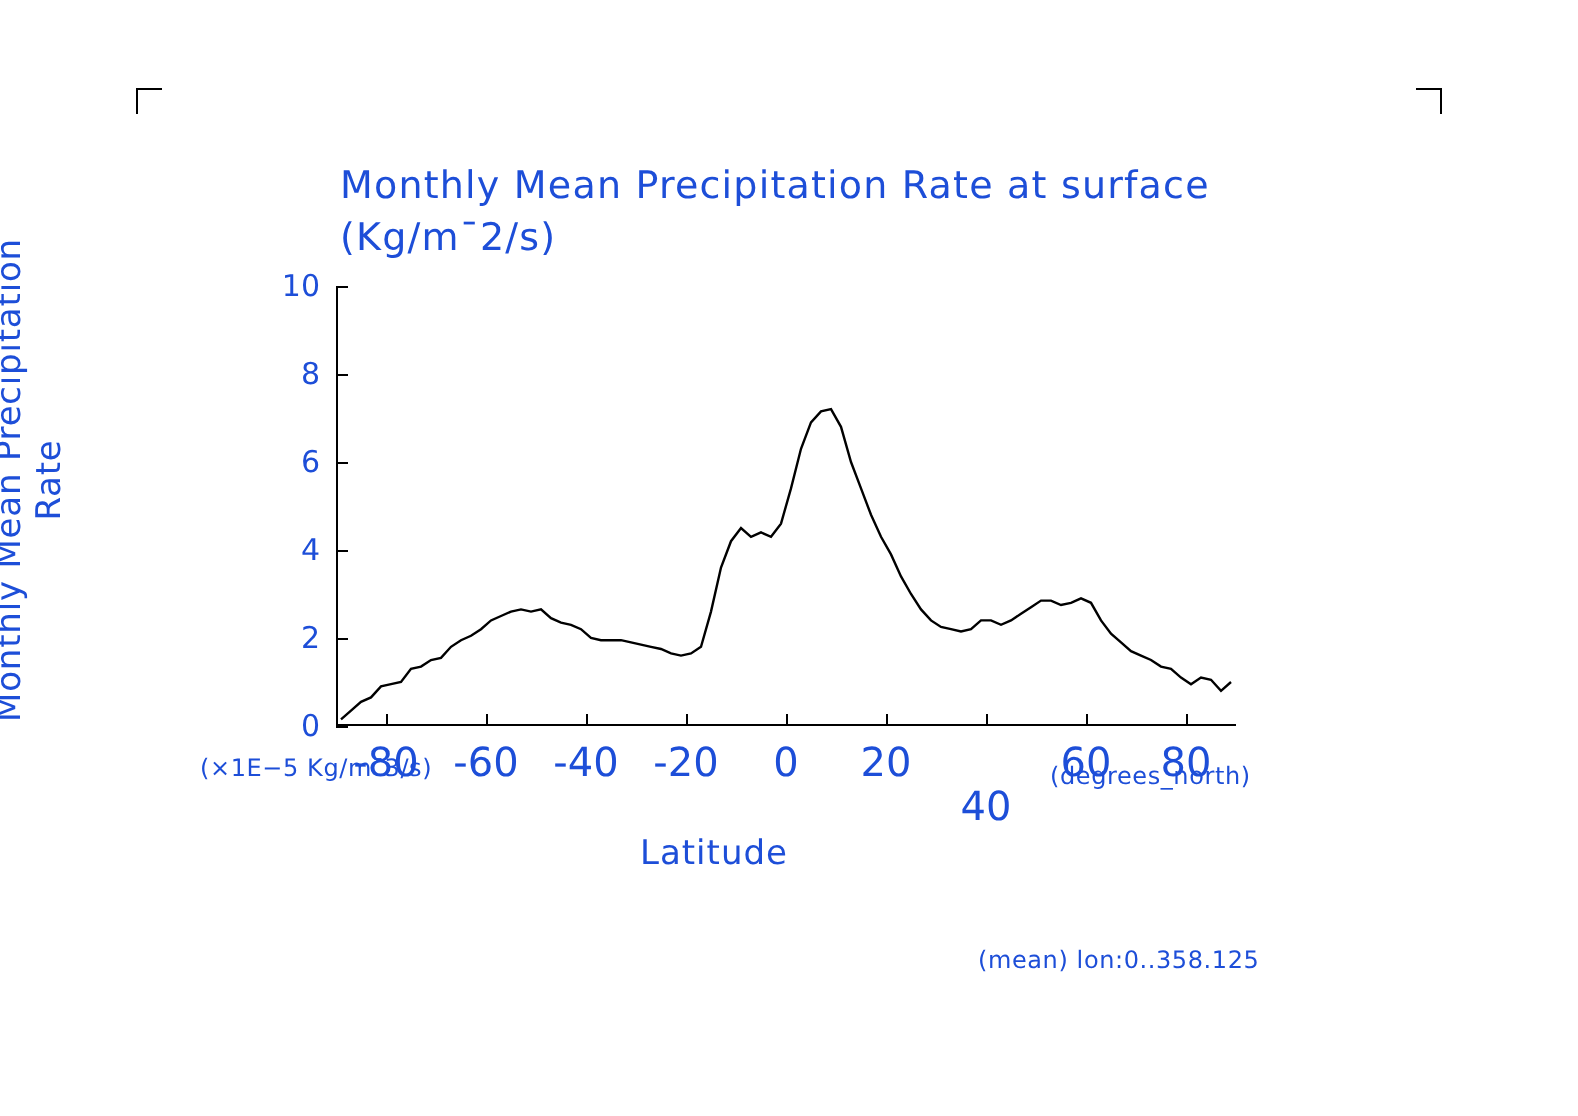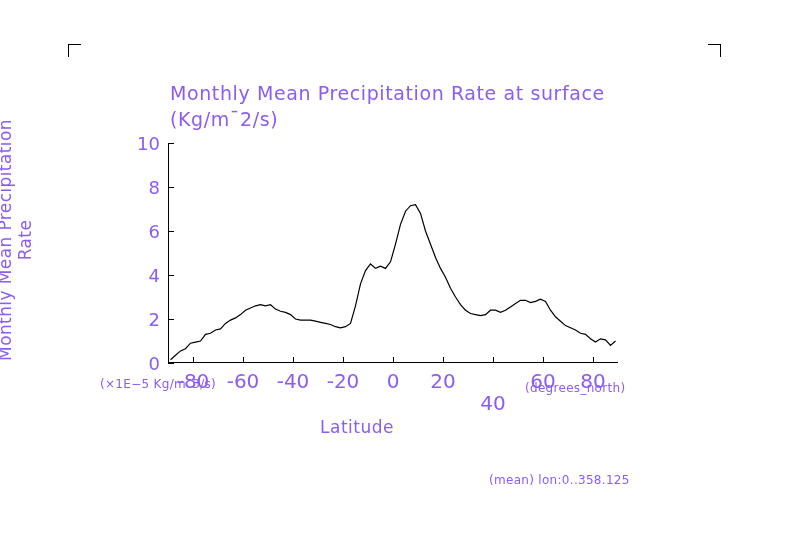--- a/index.html
+++ b/index.html
@@ -7,21 +7,21 @@
     padding: 0;
     background: #ffffff;
   }
   #page {
     position: relative;
     width: 789px;
     height: 486px;
     background: #ffffff;
     overflow: hidden;
     font-family: "DejaVu Sans", sans-serif;
-    color: #8b5cf6;
+    color: #1d4ed8;
   }
   .corner {
     position: absolute;
     width: 12px;
     height: 12px;
   }
   .corner.tl { border-left: 1px solid #000; border-top: 1px solid #000; left: 68px; top: 44px; }
   .corner.tr { border-right: 1px solid #000; border-top: 1px solid #000; left: 708px; top: 44px; }
   .corner.bl { border-left: 1px solid #000; border-bottom: 1px solid #000; left: 68px; top: 499px; }
   .corner.br { border-right: 1px solid #000; border-bottom: 1px solid #000; left: 708px; top: 499px; }
@@ -100,21 +100,21 @@
   }
   #plot svg {
     position: absolute;
     left: 0; top: 0;
   }
   .ytick-label {
     position: absolute;
     right: 100%;
     margin-right: 8px;
     transform: translateY(-50%);
-    font-size: 18px;
+    font-size: 15px;
     white-space: nowrap;
     margin-left: 27px;
   }
   .ytick-mark {
     position: absolute;
     left: 0;
     width: 6px;
     height: 0;
     border-top: 1px solid #000;
   }

